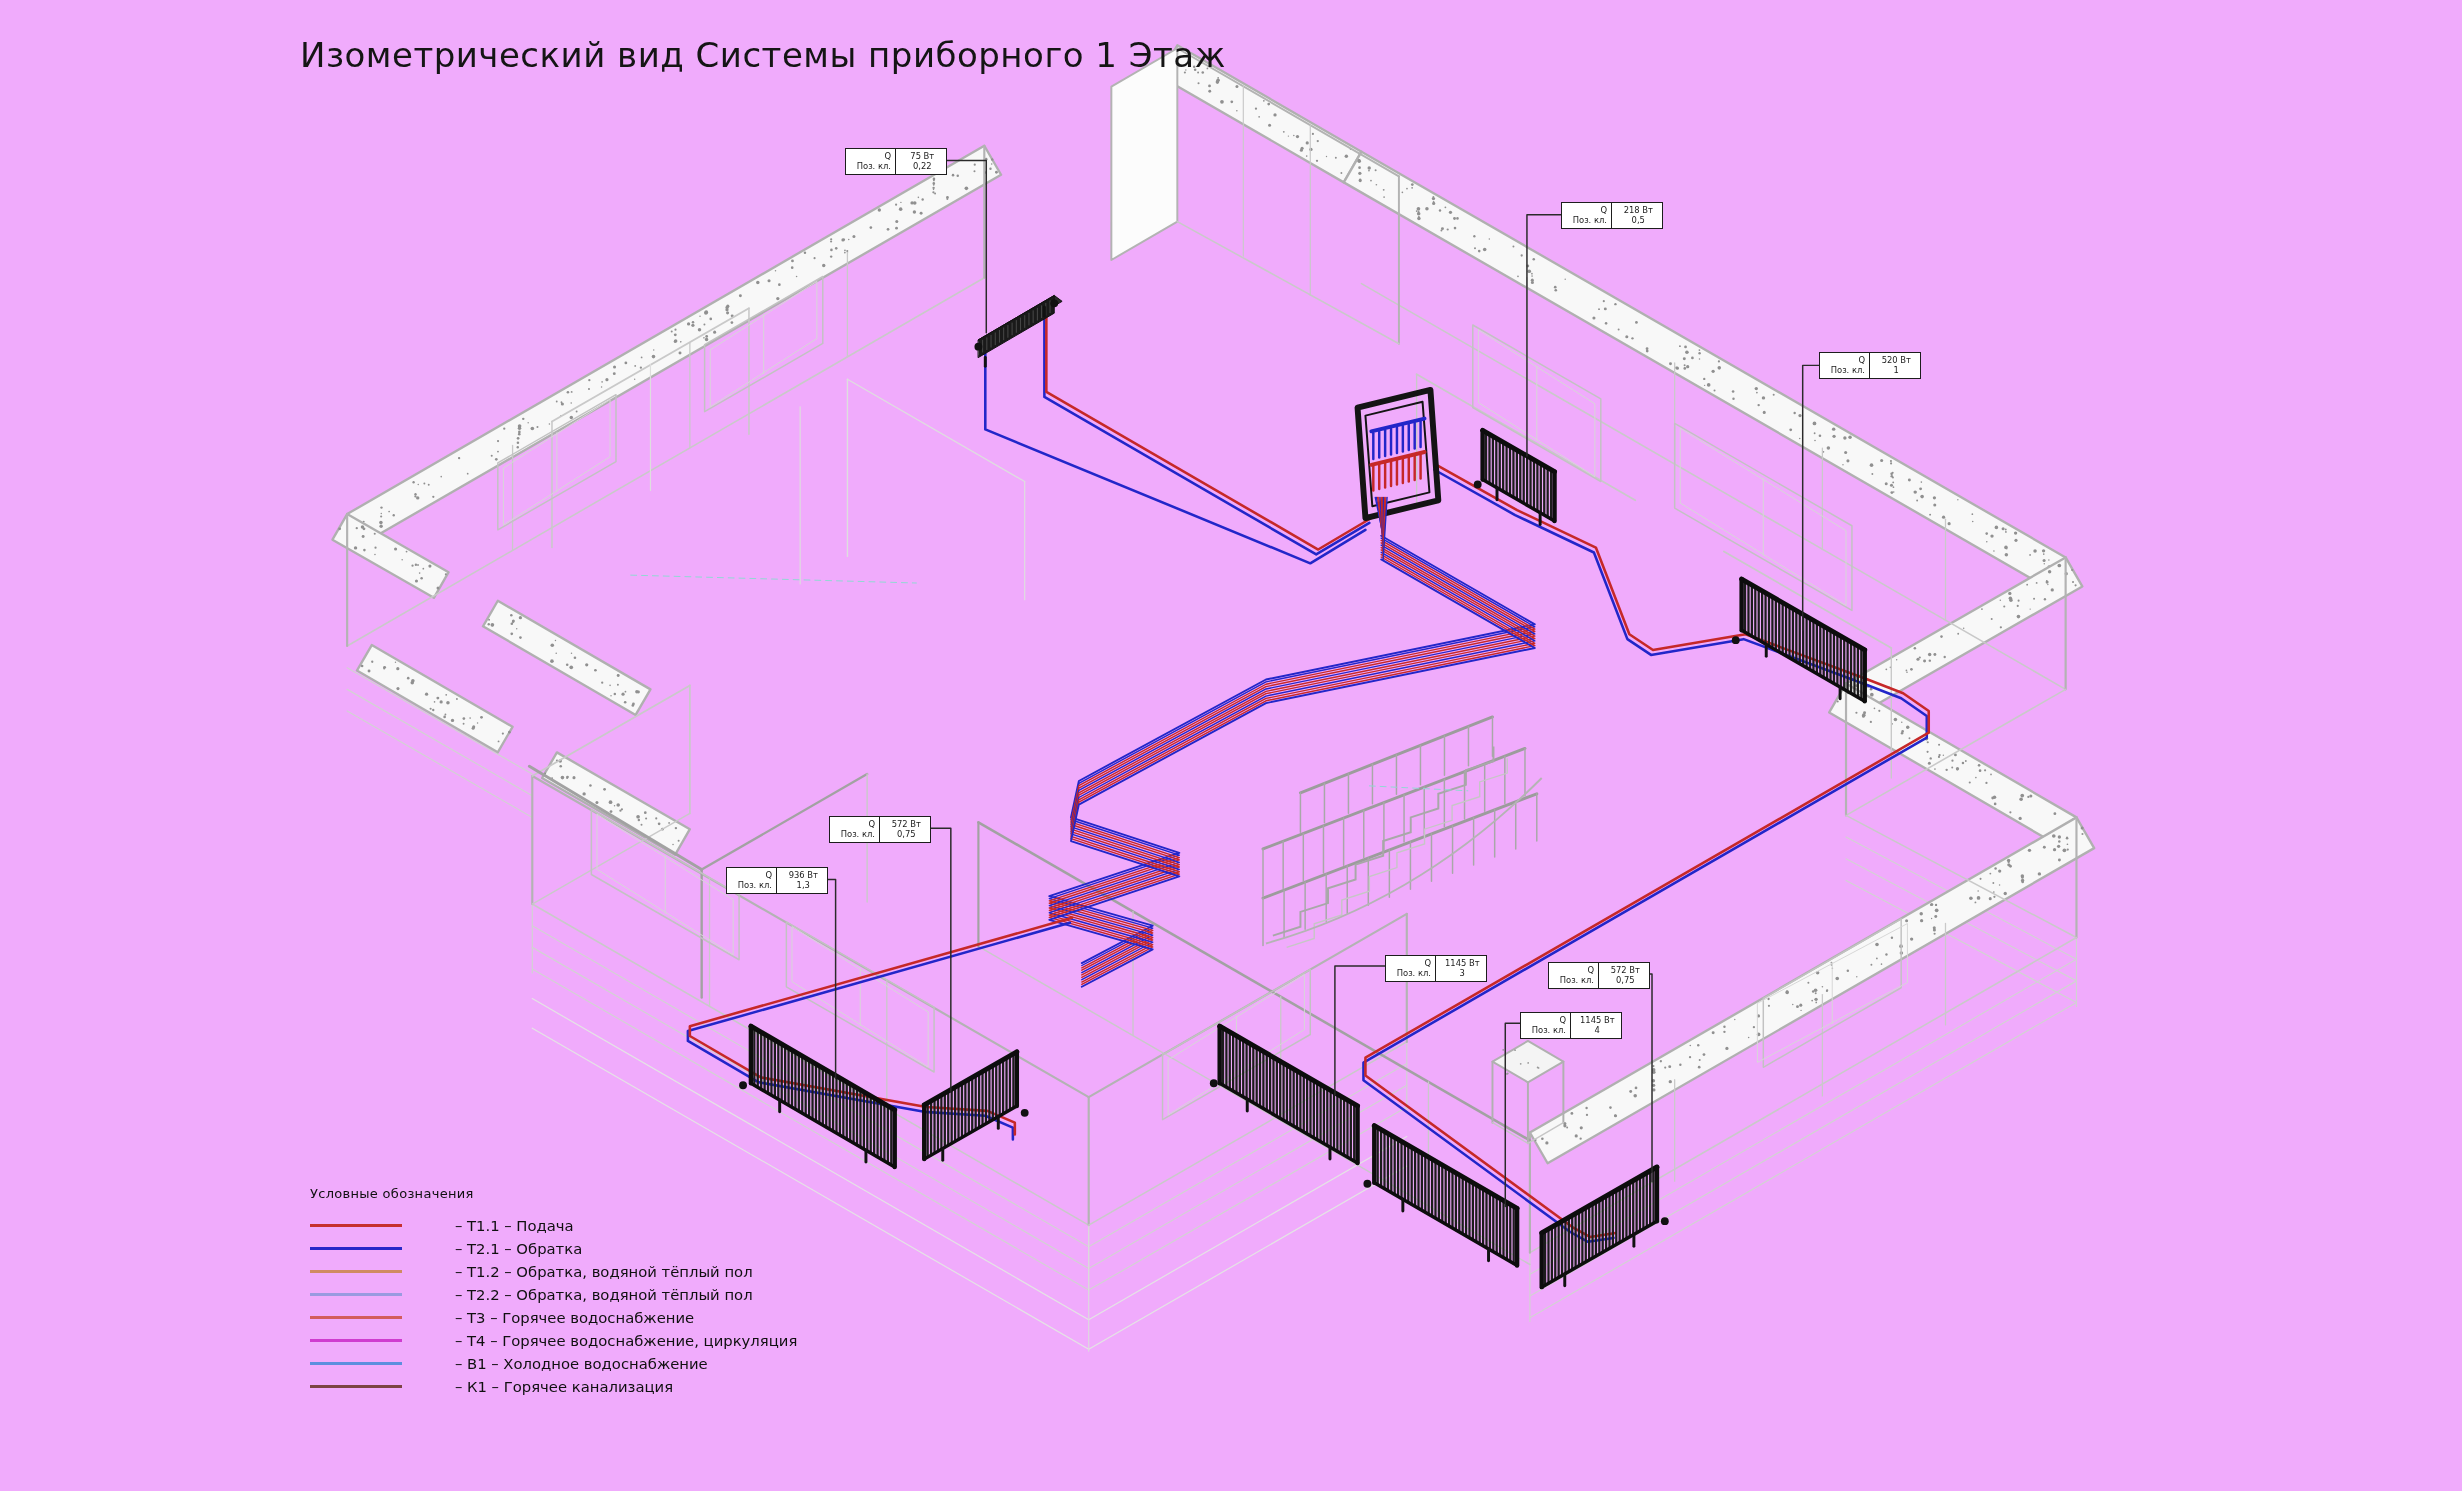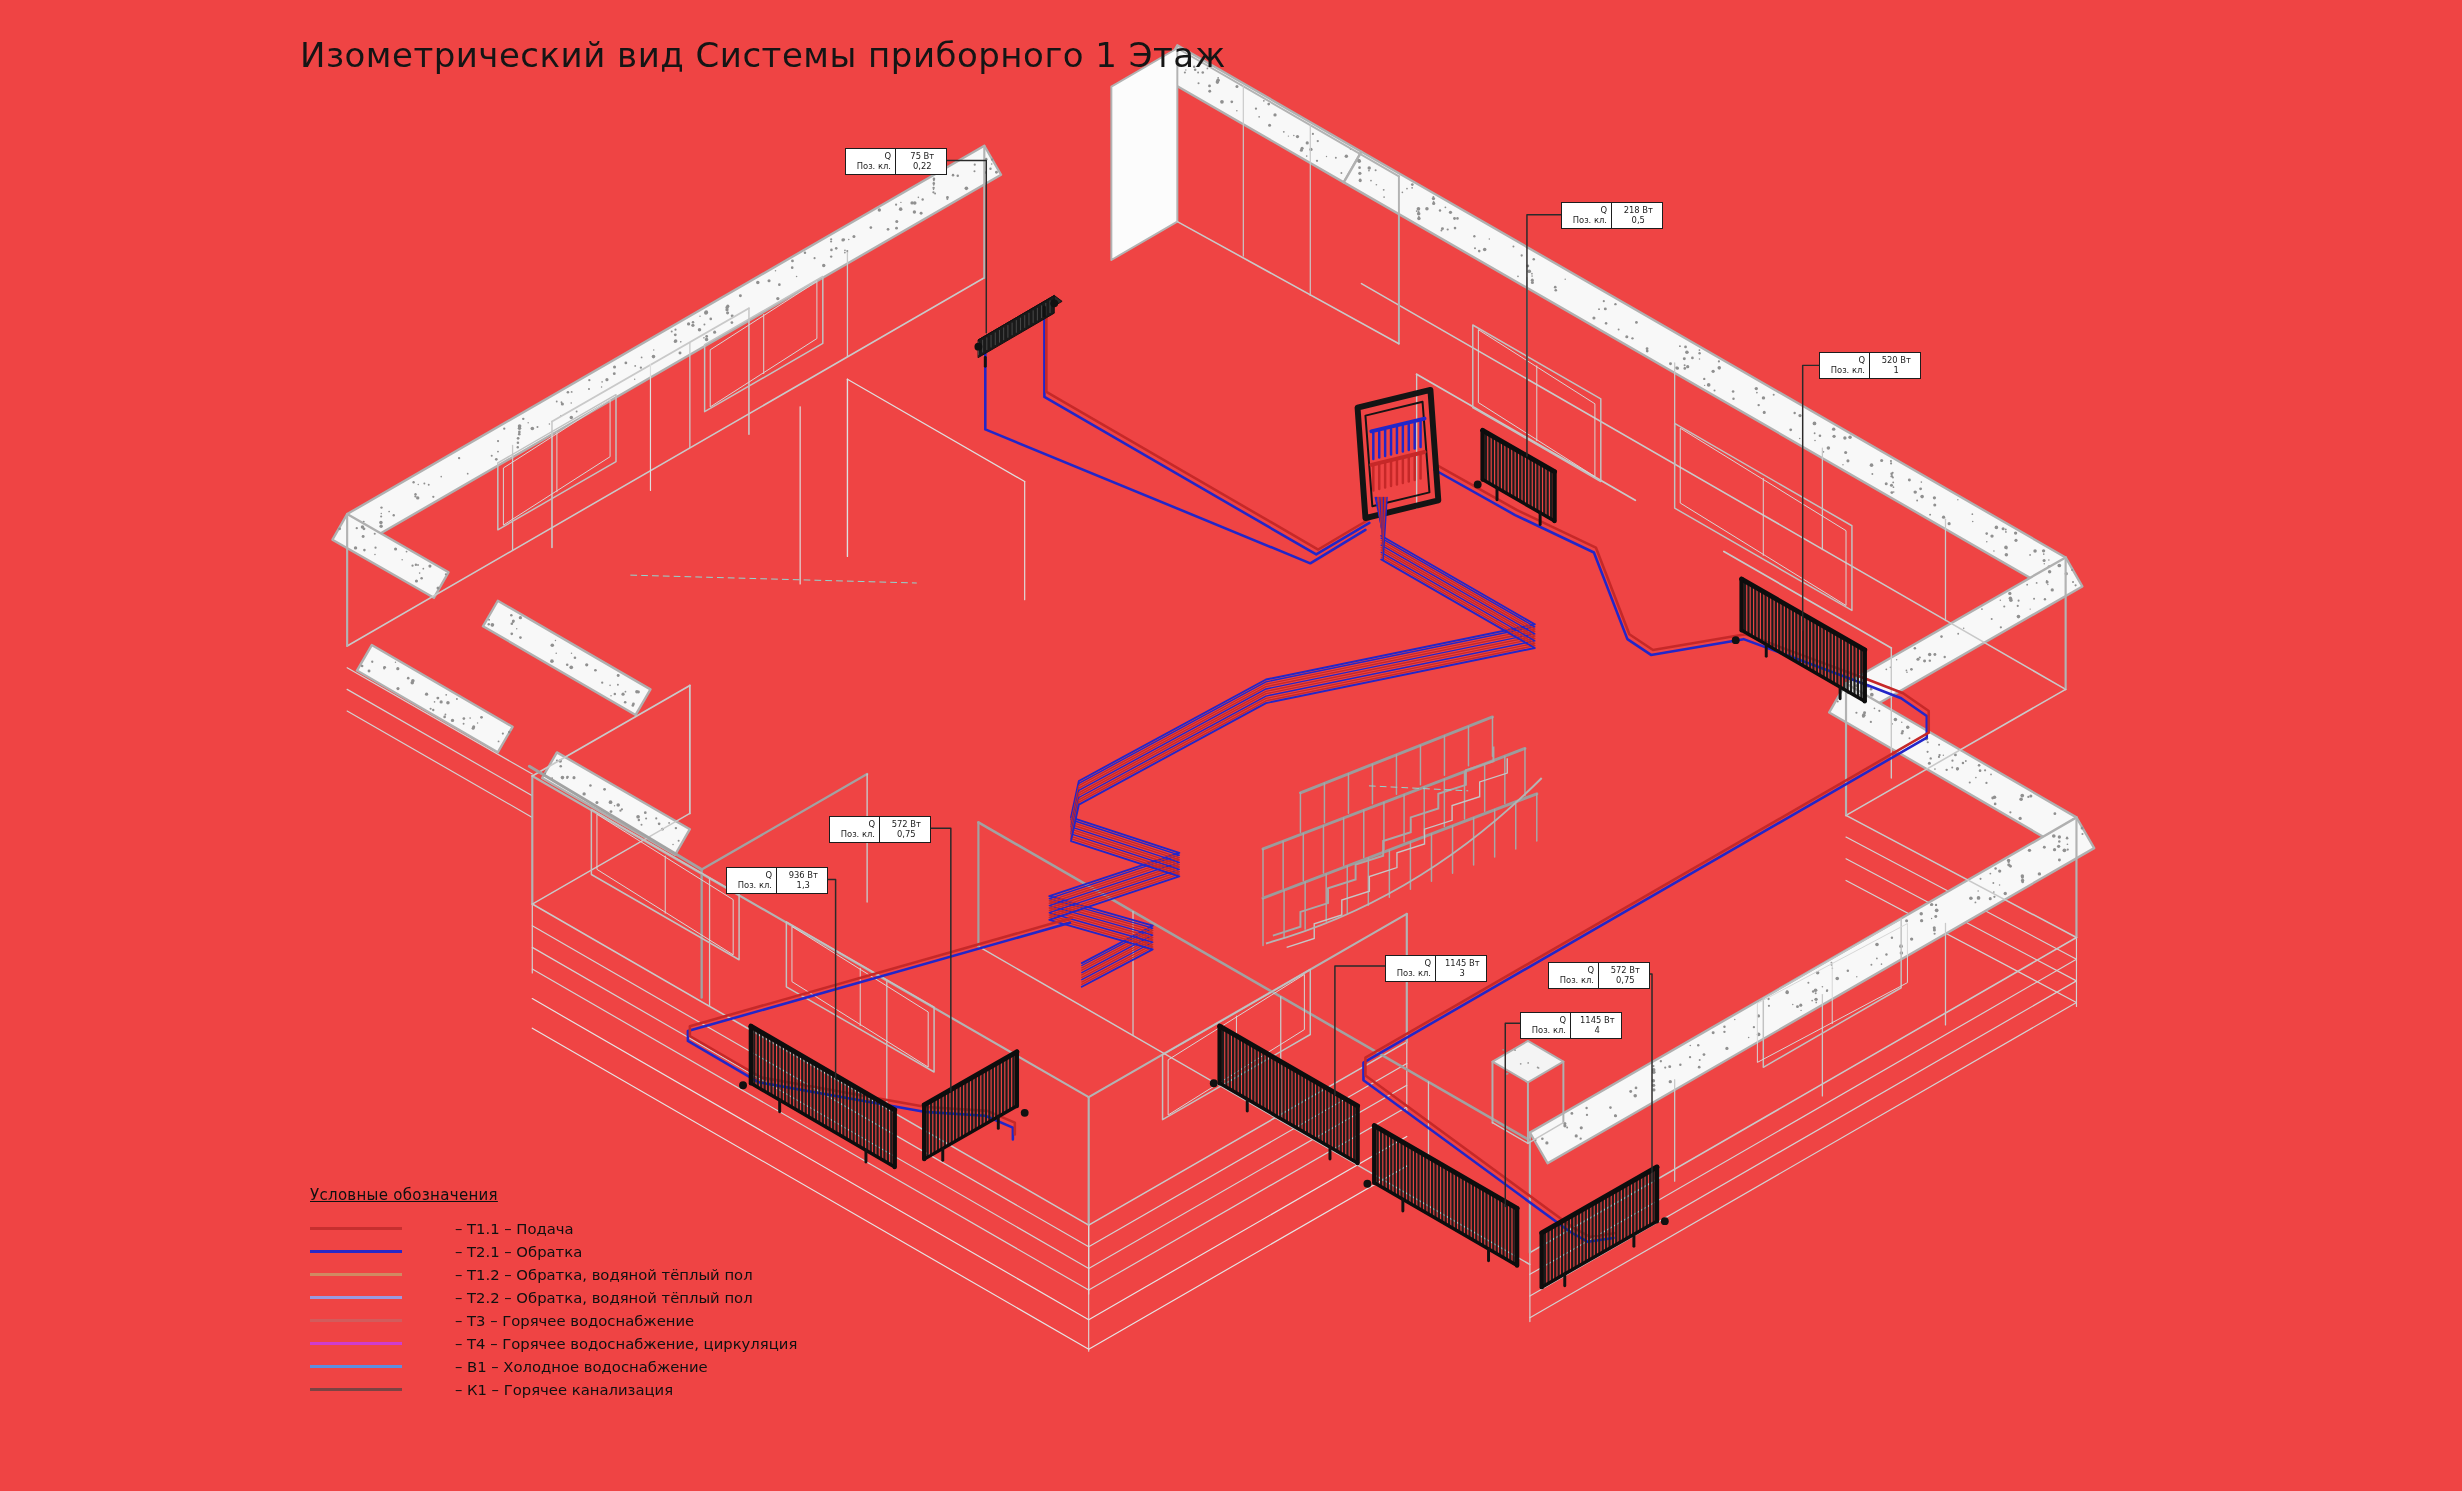--- a/index.html
+++ b/index.html
@@ -1,28 +1,28 @@
 <!DOCTYPE html>
 <html><head>
 <meta charset="utf-8">
 <style>
   html,body{margin:0;padding:0;background:#ffffff;}
-  .stage{position:relative;width:2463px;height:1491px;background:#ef4444;overflow:hidden;
+  .stage{position:relative;width:2463px;height:1491px;background:#f0abfc;overflow:hidden;
          font-family:"DejaVu Sans",sans-serif;}
   svg.scene{position:absolute;left:0;top:0;width:2463px;height:1491px;}
   .title{position:absolute;left:300px;top:35px;font-size:34px;font-weight:500;color:#151515;
          letter-spacing:0.5px;white-space:nowrap;}
   
   .callout{position:absolute;display:flex;background:#ffffff;border:1.6px solid #1d1d1d;
            font-size:8.4px;line-height:10.3px;color:#1b1b1b;}
   .callout .c-l{width:43px;border-right:1.6px solid #1d1d1d;padding:2px 3.9px 2px 2px;text-align:right;}
   .callout .c-r{width:43px;padding:2px 2px 2px 4.9px;text-align:center;}
   
   .legend{position:absolute;left:310px;top:1186px;color:#101010;}
-  .legend .lhead{font-size:15px;margin-bottom:12.8px;letter-spacing:0.3px;text-decoration:underline;}
+  .legend .lhead{font-size:13px;margin-bottom:12.8px;letter-spacing:0.3px;}
   .legend .lrow{display:flex;align-items:center;height:23px;}
   .legend .lswatch{display:inline-block;width:92px;height:3px;margin-right:8.9px;flex:0 0 auto;}
   .legend .ltext{font-size:14.8px;white-space:nowrap;margin-left:44px;}
 </style>
 </head>
 <body>
 
 <div class="stage">
 
   <svg class="scene" id="scene" viewBox="0 0 2500 1514">

